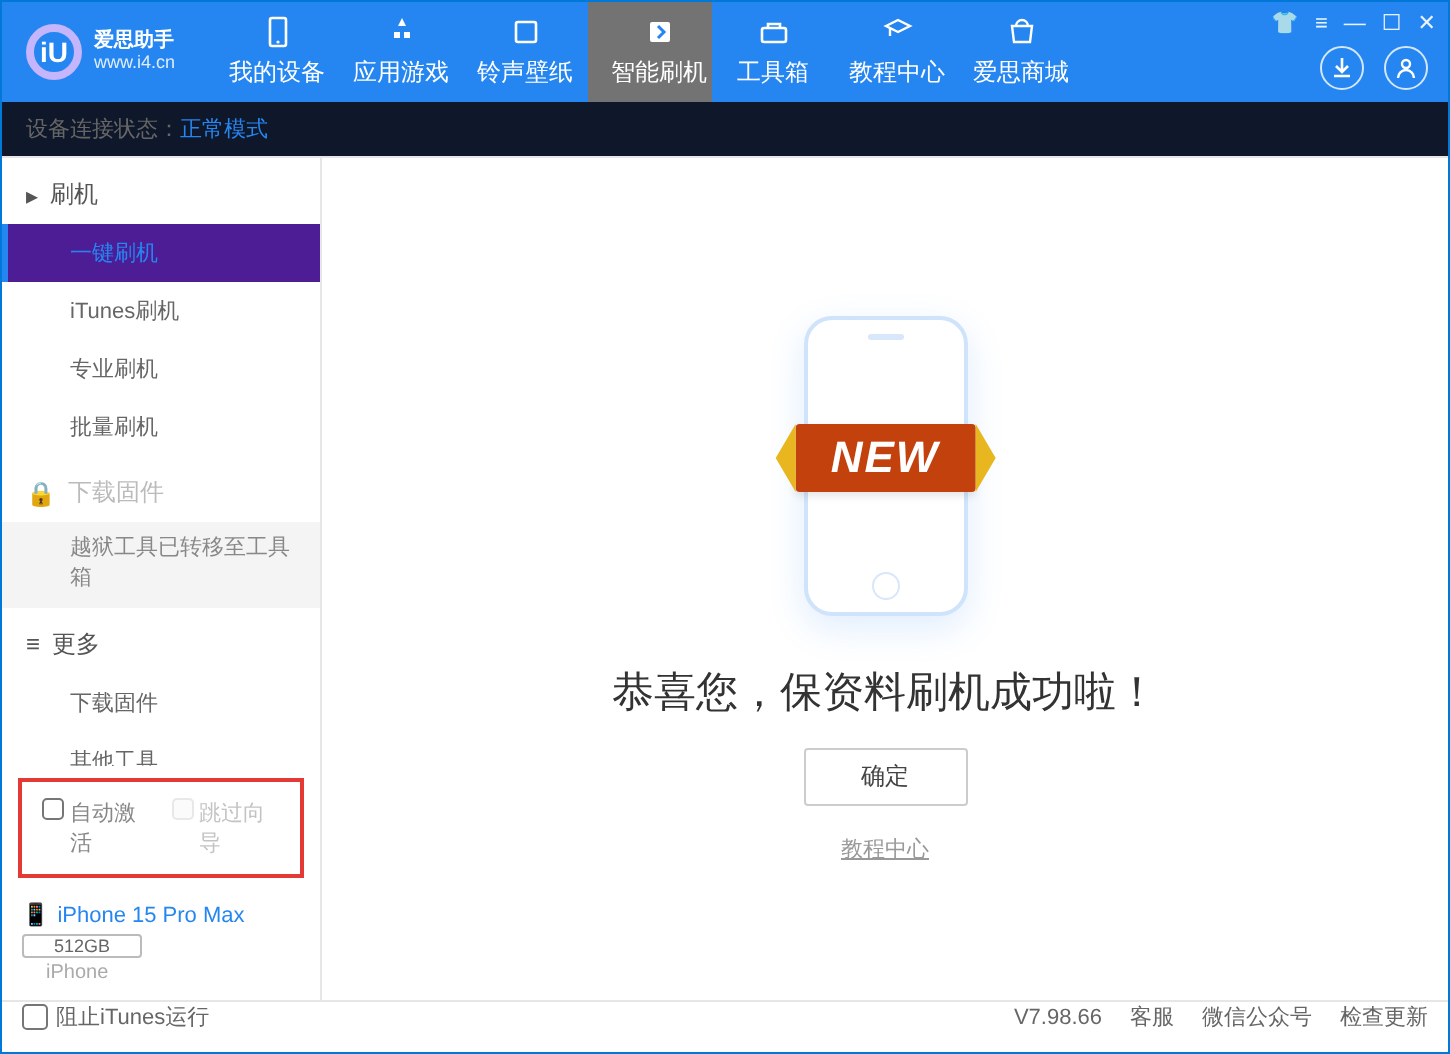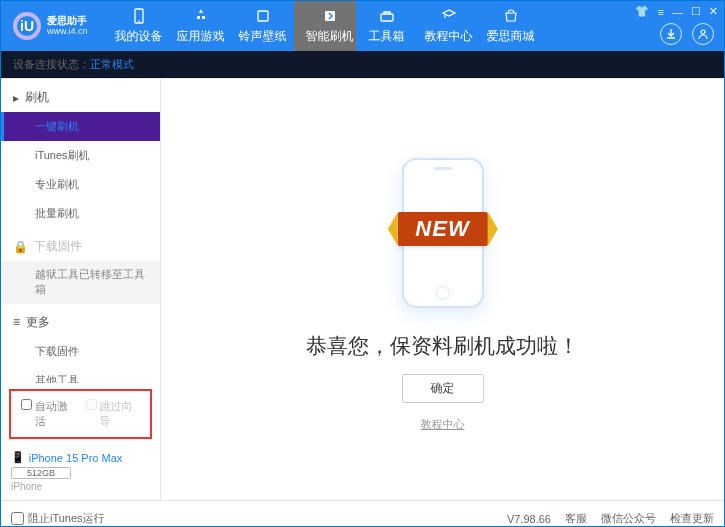--- a/index.html
+++ b/index.html
@@ -35,39 +35,39 @@
 .side-item { padding: 7px 0 7px 34px; color: #666; cursor: pointer; font-size: 11px; }
 .side-item.active { background: #4c1d95; color: #2686f1; border-left: 3px solid #2686f1; padding-left: 31px; }
 .side-sub { background: #f4f4f4; color: #888; font-size: 11px; padding: 6px 8px 6px 34px; line-height: 1.4; }
 .lock-ico { color: #bbb; }
 .side-checks { border: 2px solid #e53935; padding: 8px 10px; margin: 6px 8px; display: flex; gap: 10px; font-size: 11px; color: #888; }
 .chk { display: flex; align-items: flex-start; gap: 3px; }
 .chk input { width: 11px; height: 11px; }
 .device-info { padding: 6px 10px 8px; font-size: 11px; }
 .device-name { color: #2686f1; display: flex; align-items: center; gap: 4px; }
 .device-storage { display: inline-block; border: 1px solid #bbb; border-radius: 2px; font-size: 9px; padding: 0 15px; color: #666; margin-top: 3px; }
-.device-type { color: #aaa; font-size: 10px; margin-top: 2px; }
+.device-type { color: #aaa; font-size: 10px; margin-top: 2px; margin-left: 12px; }
 
 
 .main { flex: 1; display: flex; flex-direction: column; align-items: center; justify-content: center; gap: 14px; position: relative; }
 .illus { width: 190px; height: 170px; position: relative; display: flex; align-items: center; justify-content: center; }
 .phone { width: 82px; height: 150px; border: 2px solid #cfe3fb; border-radius: 14px; background: #fff; position: relative; box-shadow: 0 6px 18px rgba(38,134,241,.15); }
 .phone::before { content:""; position:absolute; top:7px; left:50%; transform:translateX(-50%); width:18px; height:3px; background:#d9e7fb; border-radius:2px; }
 .phone::after { content:""; position:absolute; bottom:6px; left:50%; transform:translateX(-50%); width:12px; height:12px; border:1.5px solid #d9e7fb; border-radius:50%; }
 .ribbon { position:absolute; top:48%; left:50%; transform:translate(-50%,-50%); background:#c2410c; color:#fff; font-weight:bold; font-style:italic; font-size:22px; letter-spacing:1px; padding:4px 18px; box-shadow:0 2px 4px rgba(0,0,0,.1); border-radius:2px; }
 .ribbon::before, .ribbon::after { content:""; position:absolute; top:0; width:0; height:0; border-top:17px solid transparent; border-bottom:17px solid transparent; }
 .ribbon::before { left:-10px; border-right:10px solid #e8b71f; }
 .ribbon::after { right:-10px; border-left:10px solid #e8b71f; }
 .bg-circle { position:absolute; width:160px; height:160px; border-radius:50%; background:radial-gradient(circle,#eaf4ff 0%,#fff 75%); z-index:-1; }
 .success-text { font-size: 21px; color: #333; }
 .btn-ok { border: 1px solid #ccc; background: #fff; padding: 5px 28px; font-size: 12px; color: #444; cursor: pointer; border-radius: 2px; }
 .log-link { font-size: 11px; color: #999; text-decoration: underline; cursor: pointer; }
 
 
-.footer { height: 26px; border-top: 1px solid #e6e6e6; display: flex; align-items: flex-end; font-size: 11px; color: #666; padding: 0 10px; justify-content: space-between; gap: 44px; }
+.footer { height: 26px; border-top: 1px solid #e6e6e6; display: flex; align-items: flex-start; font-size: 11px; color: #666; padding: 0 10px; justify-content: space-between; gap: 44px; }
 .foot-left { display: flex; align-items: center; gap: 4px; }
 .foot-right { display: flex; align-items: center; gap: 14px; }
 .foot-right span { cursor: pointer; }
 </style>
 </head>
 <body>
 
 <div class="app">
   <div class="topbar">
     <div class="logo-wrap">

